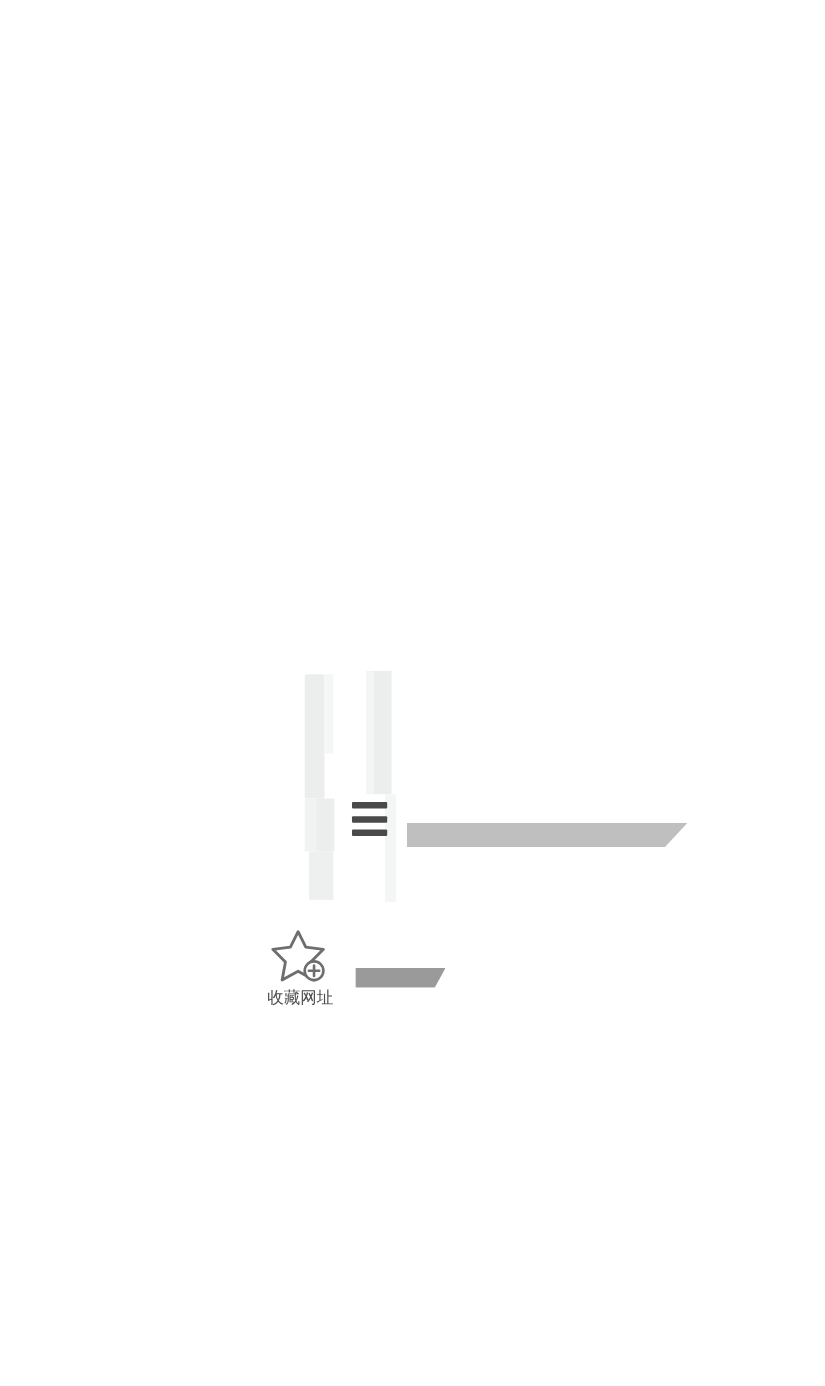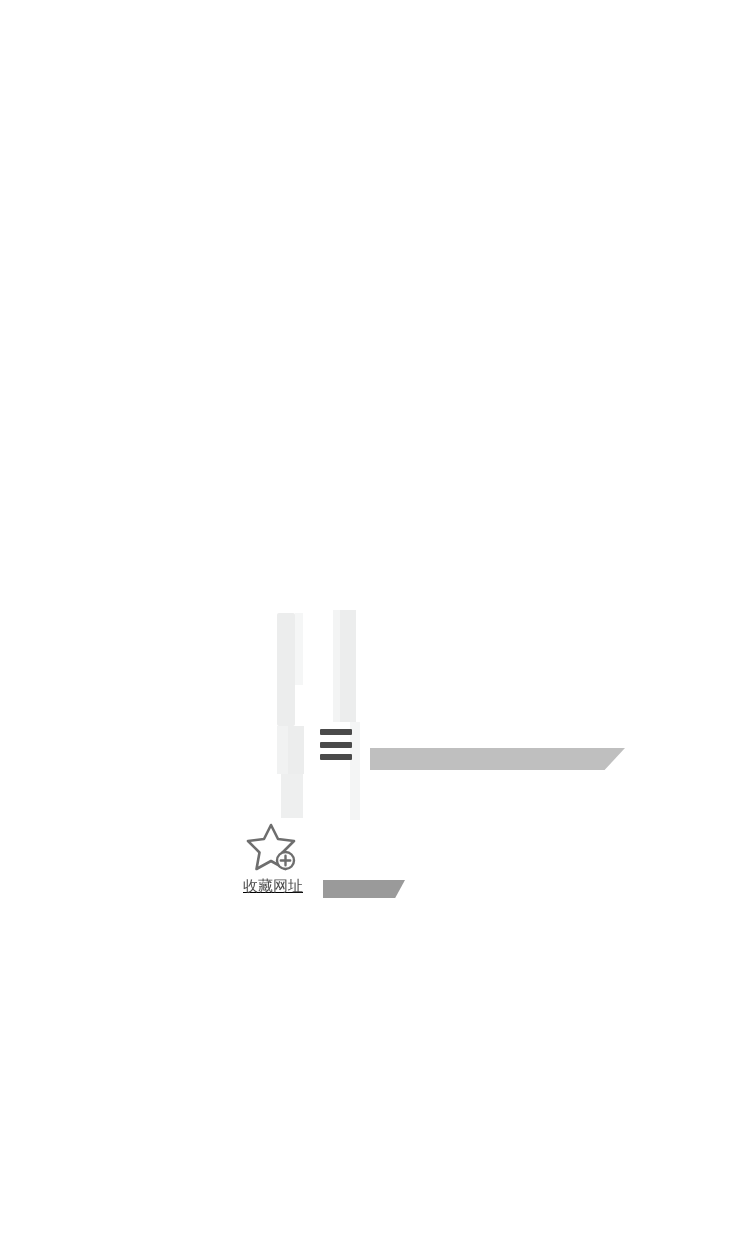--- a/index.html
+++ b/index.html
@@ -65,24 +65,23 @@
     width: 82px;
     height: 18px;
     background: #9a9a9a;
     clip-path: polygon(0 0, 100% 0, 88% 100%, 0 100%);
   }
 
   
   .fav-block {
     position: absolute;
     left: 238px;
-    top: 822px;
+    top: 844px;
     width: 70px;
     text-align: center;
-    text-decoration: underline;
   }
   .fav-icon {
     width: 56px;
     height: 52px;
     margin: 0 auto;
     display: block;
   }
   .fav-label {
     font-size: 15px;
     line-height: 20px;

